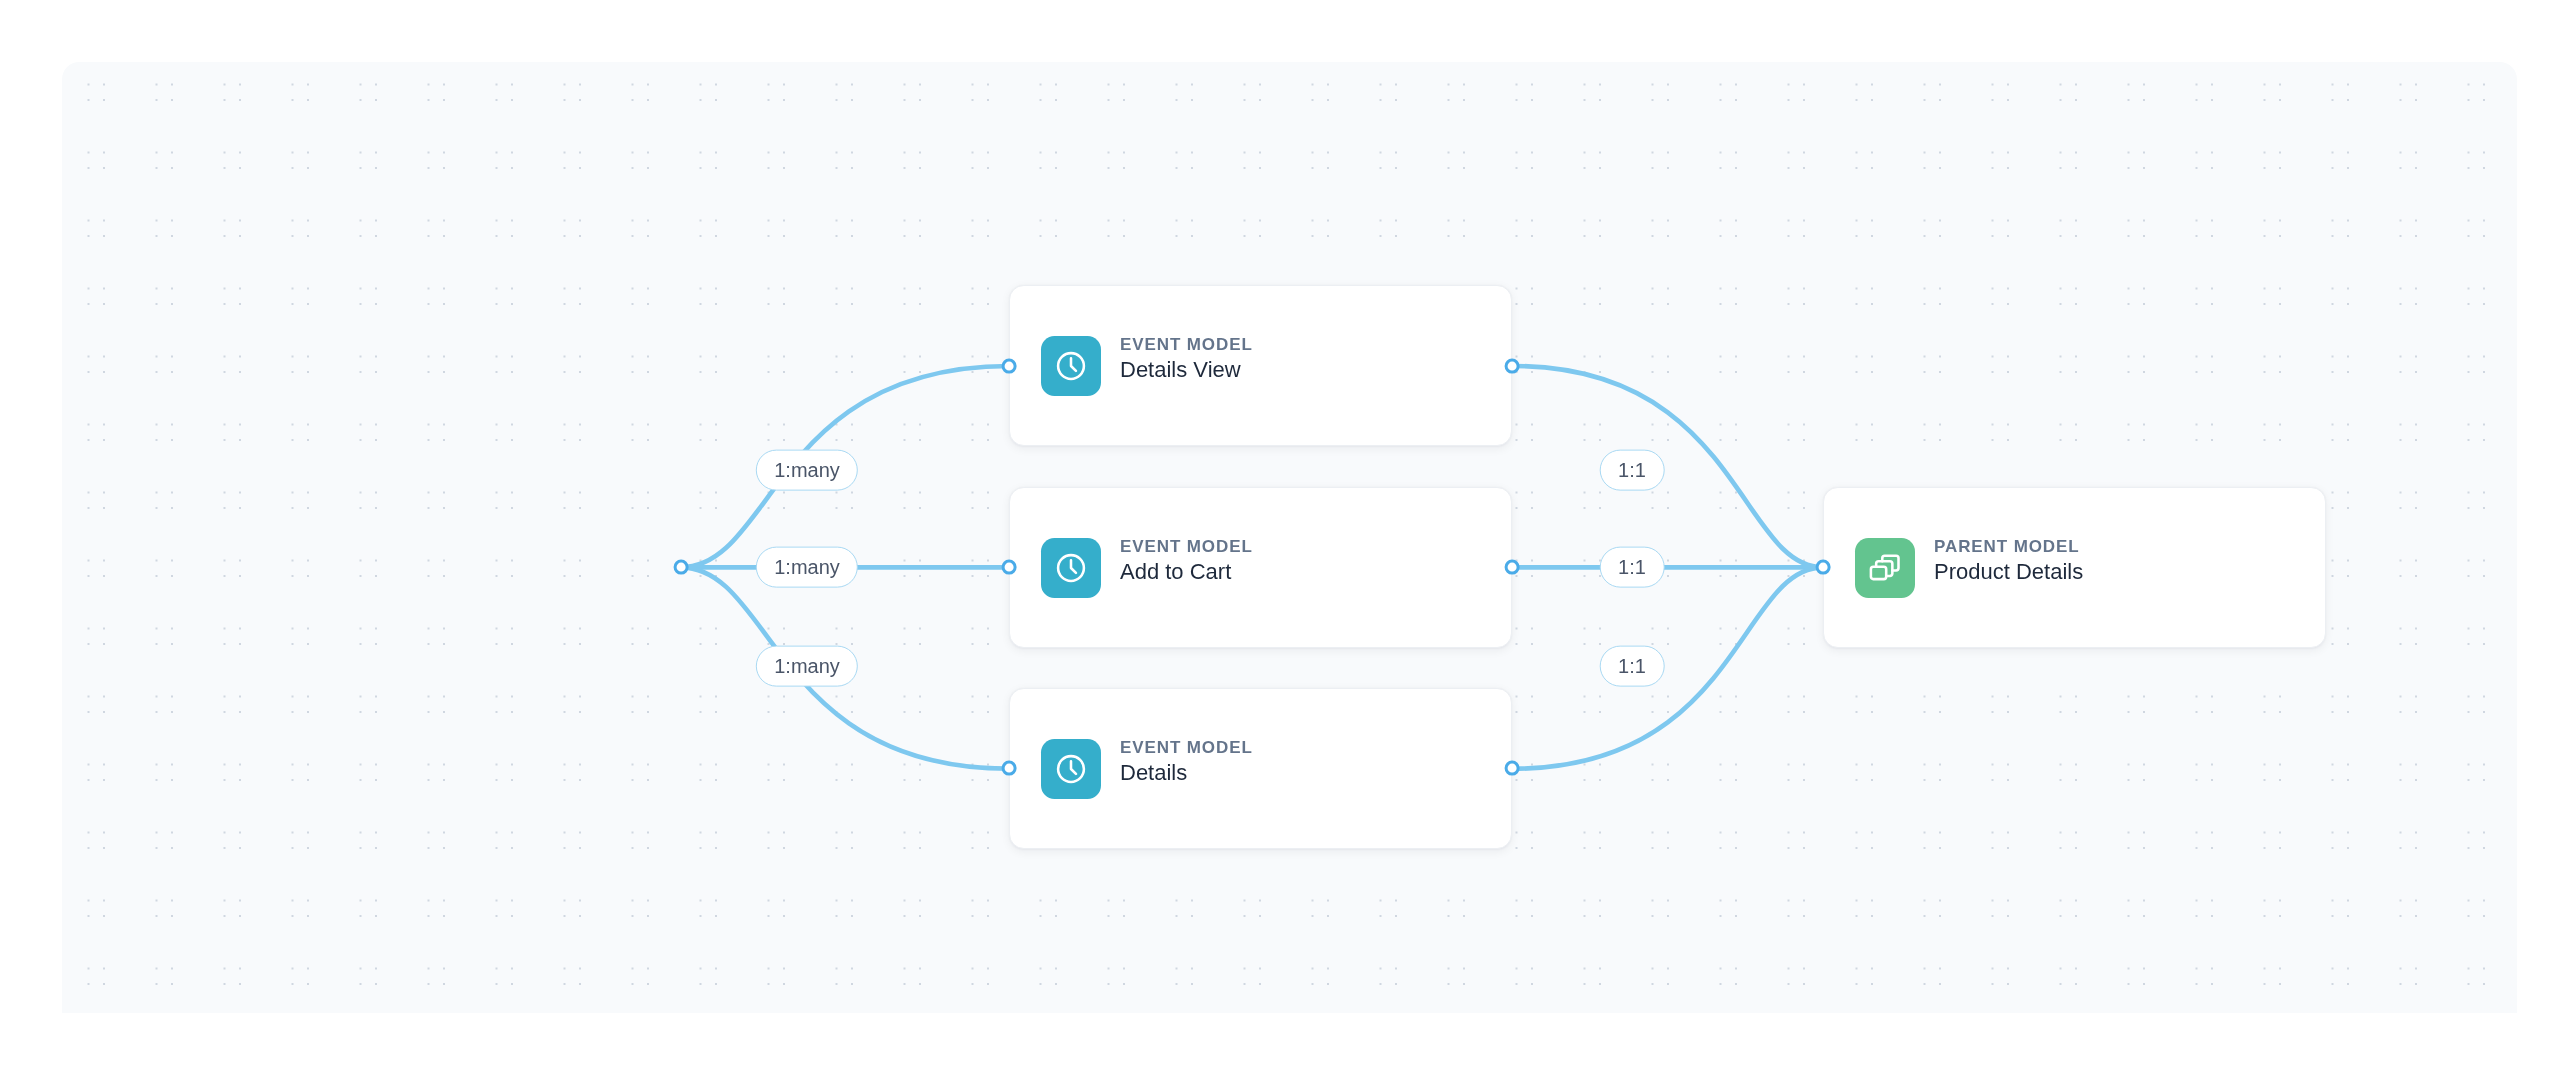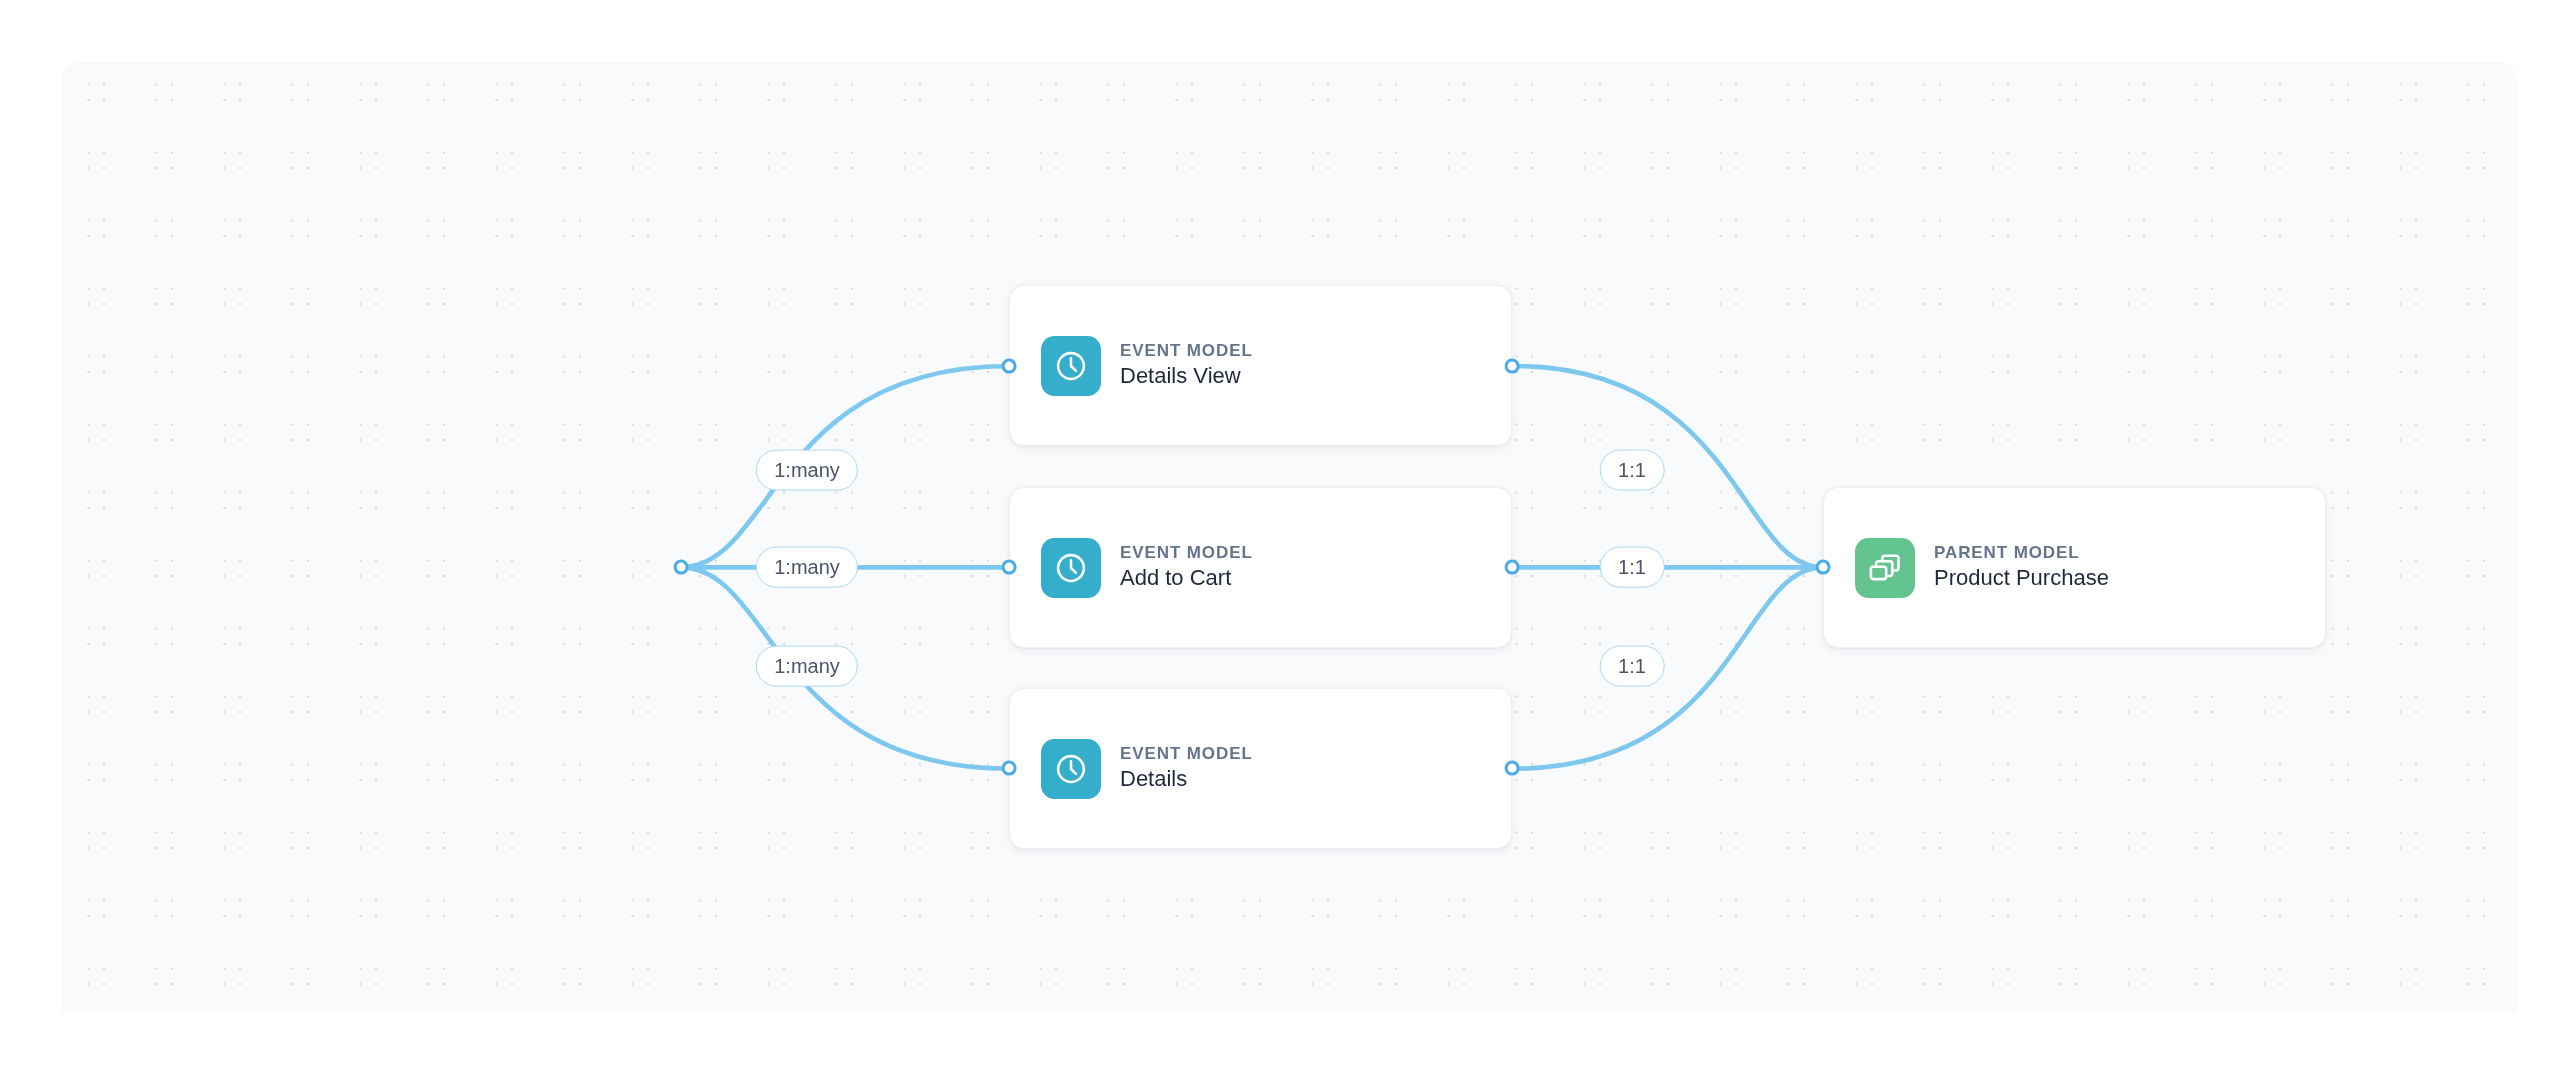--- a/index.html
+++ b/index.html
@@ -70,21 +70,21 @@
     background: #ffffff;
     border: 0.7px solid #eceff3;
     border-radius: 14.8px;
     box-shadow: 0 2.7px 9.4px rgba(15, 23, 42, 0.055), 0 0.7px 2px rgba(15, 23, 42, 0.04);
     display: flex;
     align-items: center;
     box-sizing: border-box;
   }
   .node-inner {
     display: flex;
-    align-items: center;
+    align-items: flex-start;
     gap: 19px;
     padding-left: 31px;
   }
 
   .node-icon {
     width: 60px;
     height: 60px;
     border-radius: 13.4px;
     display: flex;
     align-items: center;
@@ -238,20 +238,20 @@
       <div class="node-inner">
         <div class="node-icon" style="background:#63c48f;">
           <svg width="36" height="36" viewBox="0 0 24 24" fill="none" stroke="#ffffff" stroke-width="1.7" stroke-linecap="round" stroke-linejoin="round">
             <rect x="2.6" y="11.2" width="10.2" height="8.2" rx="1.6"></rect>
             <path d="M6.1 11.2 6.1 9.1 A1.6 1.6 0 0 1 7.7 7.5 L15.3 7.5 A1.6 1.6 0 0 1 16.9 9.1 L16.9 15.7 A1.6 1.6 0 0 1 15.3 17.3 L12.8 17.3"></path>
             <path d="M10.2 7.5 10.2 5.4 A1.6 1.6 0 0 1 11.8 3.8 L19.4 3.8 A1.6 1.6 0 0 1 21 5.4 L21 12 A1.6 1.6 0 0 1 19.4 13.6 L16.9 13.6"></path>
           </svg>
         </div>
         <div class="node-text">
           <div class="eyebrow">PARENT MODEL</div>
-          <div class="title">Product Purchase</div>
+          <div class="title">Product Details</div>
         </div>
       </div>
     </div>
 
   </div>
 </div>
 
 
 </body></html>

